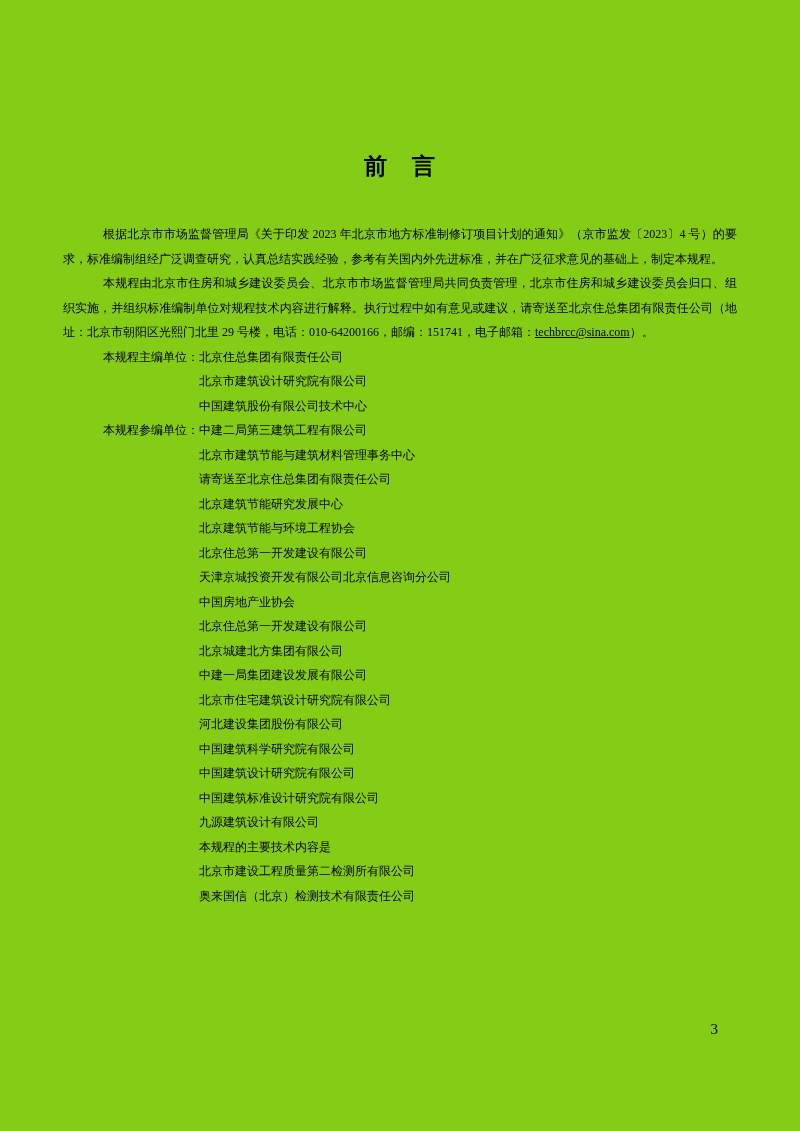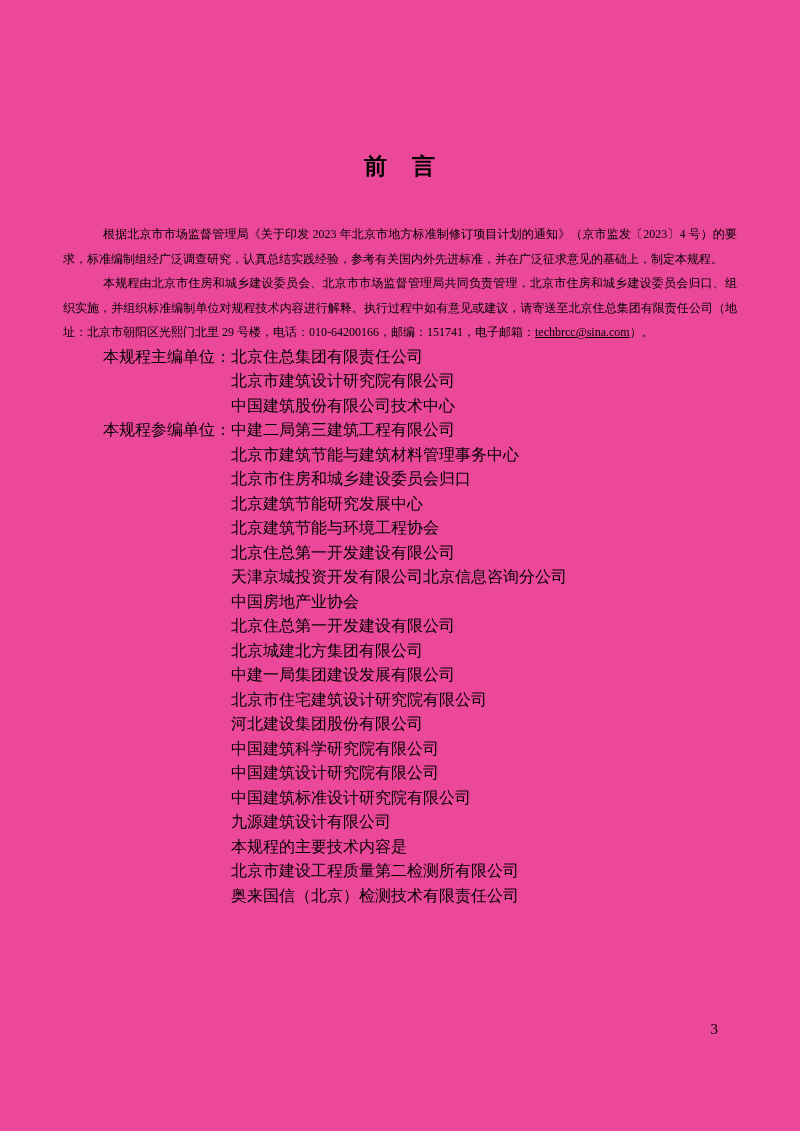--- a/index.html
+++ b/index.html
@@ -1,20 +1,20 @@
 <!DOCTYPE html>
 <html><head>
 <meta charset="utf-8">
 <style>
   html, body { margin: 0; padding: 0; background: #ffffff; }
   .page {
     position: relative;
     width: 800px;
     height: 1131px;
-    background: #ec4899;
+    background: #84cc16;
     color: #000000;
     font-family: "Liberation Serif", "DejaVu Serif", serif;
     overflow: hidden;
   }
   .content {
     position: absolute;
     left: 63px;
     top: 152px;
     width: 674px;
   }
@@ -35,21 +35,21 @@
     text-indent: 40px;
   }
   .email-link {
     color: #000000;
     text-decoration: underline;
     cursor: pointer;
   }
   .unit-block {
     display: flex;
     align-items: flex-start;
-    font-size: 16px;
+    font-size: 12px;
     line-height: 24.5px;
     margin-left: 40px;
   }
   .unit-label {
     flex: none;
     white-space: nowrap;
   }
   .unit-list { flex: 1; }
   .unit-list > div { white-space: nowrap; }
   .page-num {
@@ -80,21 +80,21 @@
           <div>北京市建筑设计研究院有限公司</div>
           <div>中国建筑股份有限公司技术中心</div>
         </div>
     </div>
 
     <div class="unit-block">
       <div class="unit-label">本规程参编单位：</div>
       <div class="unit-list">
           <div>中建二局第三建筑工程有限公司</div>
           <div>北京市建筑节能与建筑材料管理事务中心</div>
-          <div>北京市住房和城乡建设委员会归口</div>
+          <div>请寄送至北京住总集团有限责任公司</div>
           <div>北京建筑节能研究发展中心</div>
           <div>北京建筑节能与环境工程协会</div>
           <div>北京住总第一开发建设有限公司</div>
           <div>天津京城投资开发有限公司北京信息咨询分公司</div>
           <div>中国房地产业协会</div>
           <div>北京住总第一开发建设有限公司</div>
           <div>北京城建北方集团有限公司</div>
           <div>中建一局集团建设发展有限公司</div>
           <div>北京市住宅建筑设计研究院有限公司</div>
           <div>河北建设集团股份有限公司</div>

